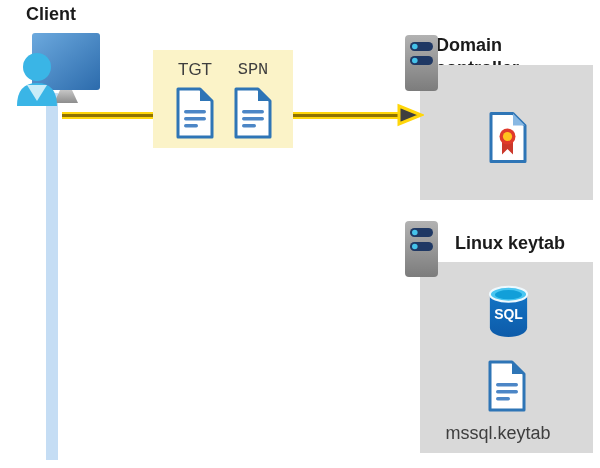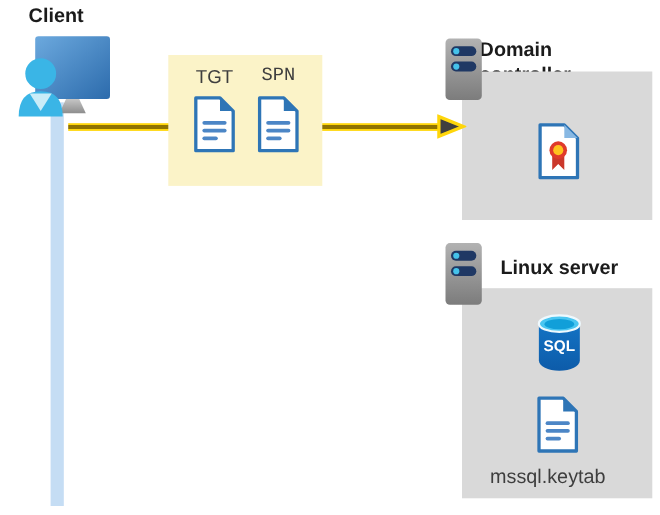--- a/index.html
+++ b/index.html
@@ -17,21 +17,21 @@
   .client-line{left:46px;top:93px;width:12px;height:367px;background:#c5ddf4;z-index:1;}
 
   
   .arrow-shaft{
     left:62px;top:112px;width:340px;height:7px;z-index:1;
     background:linear-gradient(to bottom,#ffd60a 0 2px,#8f7300 2px 5px,#ffd60a 5px 7px);
   }
   .arrow-head{left:396px;top:102px;width:28px;height:26px;z-index:3;}
 
   
-  .ticket-box{left:153px;top:50px;width:140px;height:119px;background:#fbf3c8;z-index:2;}
+  .ticket-box{left:153px;top:50px;width:140px;height:98px;background:#fbf3c8;z-index:2;}
   .dc-box{left:420px;top:65px;width:173px;height:135px;background:#d9d9d9;z-index:0;}
   .linux-box{left:420px;top:262px;width:173px;height:191px;background:#d9d9d9;z-index:0;}
 
   .ticket-col{position:absolute;width:56px;text-align:center;}
   .ticket-col .sublabel{display:block;margin-bottom:7px;}
 
   .dc-server-icon{left:404px;top:34px;width:35px;height:58px;z-index:3;}
   .linux-server-icon{left:404px;top:220px;width:35px;height:58px;z-index:3;}
 
   .client-label{left:26px;top:3px;text-align:center;}
@@ -116,21 +116,21 @@
     <circle cx="10.8" cy="26.5" r="2.8" fill="#45c2ea"></circle>
   </svg>
   <svg class="abs cert-icon" viewBox="0 0 40 52">
     <path d="M3 2 H25 L37 14 V50 H3 Z" fill="#ffffff" stroke="#2e75b6" stroke-width="3" stroke-linejoin="round"></path>
     <polygon points="25,2 37,14 25,14" fill="#88b8e3"></polygon>
     <path d="M14 28 L14 43 L19.5 37.5 L25 43 L25 28 Z" fill="#cb382b"></path>
     <circle cx="19.5" cy="25" r="8" fill="#e03a2b"></circle>
     <circle cx="19.5" cy="25" r="4.6" fill="#ffc21e"></circle>
   </svg>
 
-  <div class="abs heading linux-label">Linux server</div>
+  <div class="abs heading linux-label">Linux keytab</div>
   <div class="abs linux-box"></div>
   <svg class="abs linux-server-icon" viewBox="0 0 35 58">
     <defs>
       <linearGradient id="srvGrad2" x1="0" y1="0" x2="0" y2="1">
         <stop offset="0" stop-color="#b2b2b2"></stop>
           <stop offset="1" stop-color="#7c7c7c"></stop>
       </linearGradient>
     </defs>
     <rect x="1" y="1" width="33" height="56" rx="4" fill="url(#srvGrad2)"></rect>
     <rect x="6" y="8" width="23" height="9" rx="4.5" fill="#1f3864"></rect>

